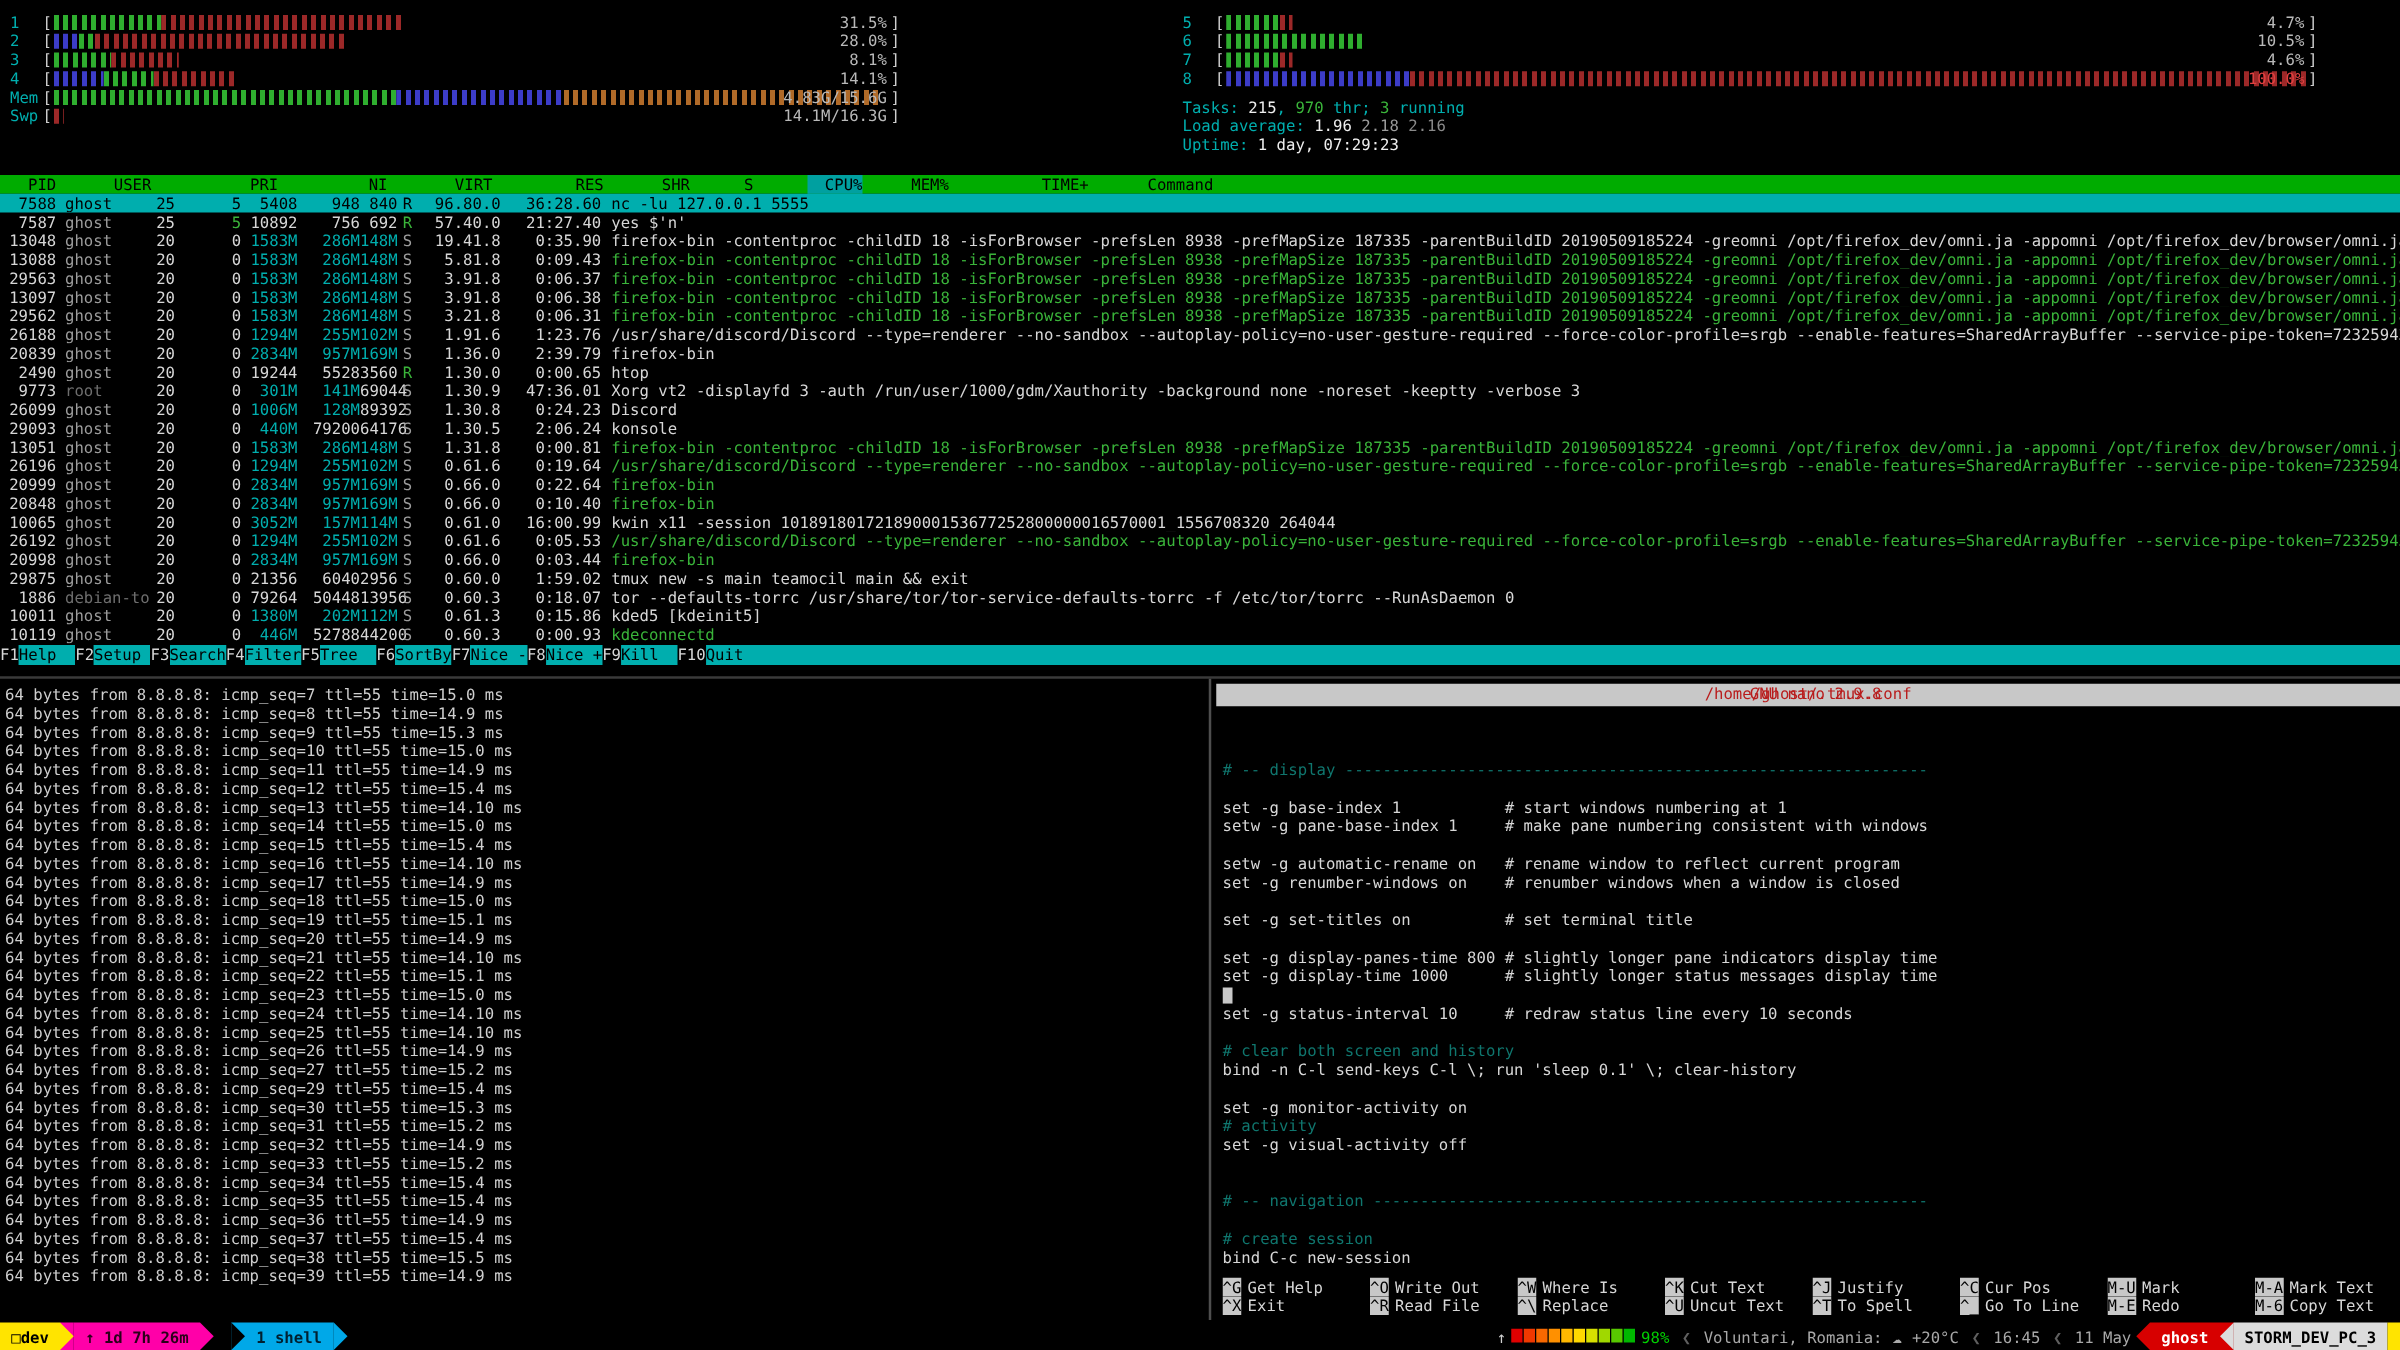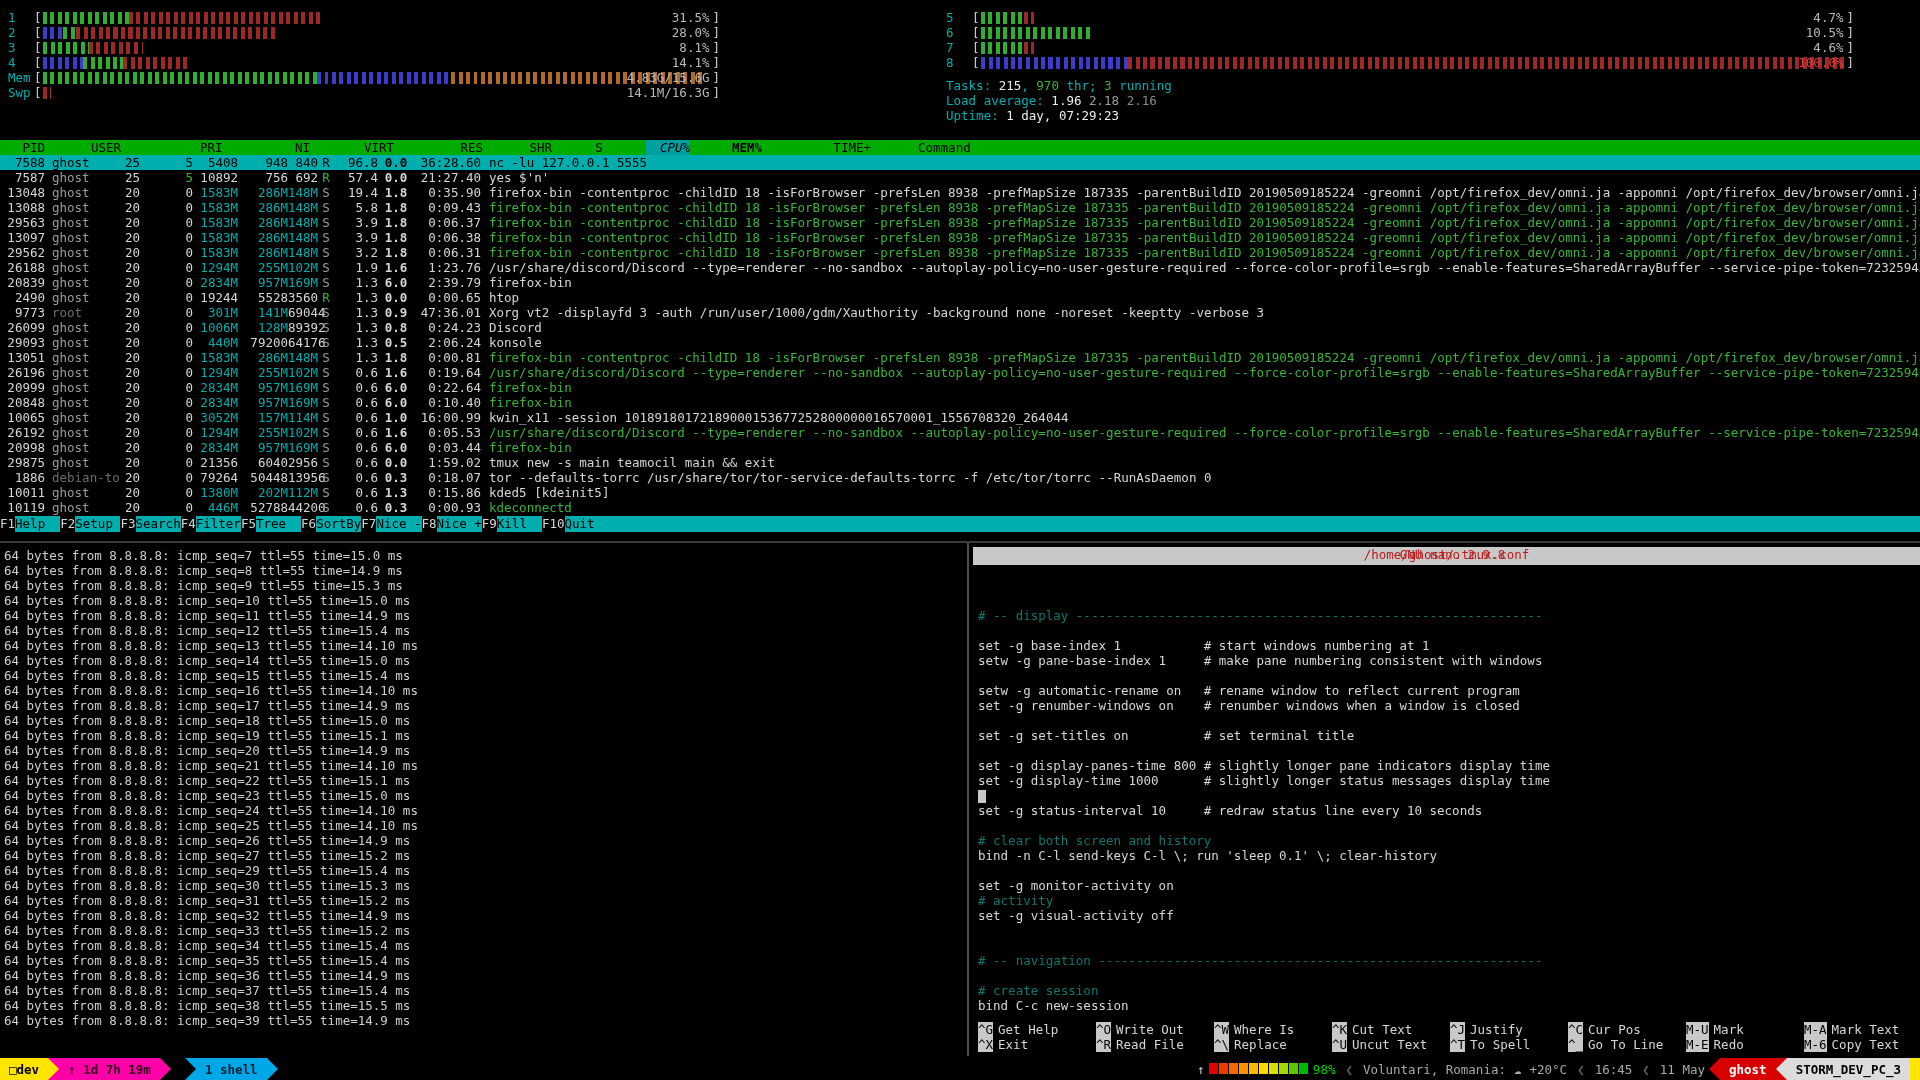--- a/index.html
+++ b/index.html
@@ -13,35 +13,35 @@
   .ml{color:#00aeae;width:26px;flex:none;}
   .mb{color:#cfcfcf;flex:none;}
   .mbar{position:relative;flex:1;height:12px;display:flex;margin:0 1px;background:#000;}
   .mseg{height:100%;}
   .mval{position:absolute;right:2px;top:-1px;color:#b9b9b9;line-height:14px;}
   .stat-line{position:absolute;white-space:pre;line-height:15px;}
 
   
   .proc-hdr{position:absolute;left:0;top:140px;width:100%;height:15px;background:#00ac00;
             display:flex;color:#000;line-height:15px;gap:39px;}
-  .proc-hdr .hsort{background:#00a0a0;font-style:italic;}
+  .proc-hdr .hsort{background:#00a0a0;}
   .proc-row{position:absolute;left:0;width:100%;height:15px;display:flex;line-height:15px;
             white-space:pre;overflow:hidden;}
   .proc-row.sel{background:#00aeae;}
   .proc-row.sel span{color:#000 !important;}
   .c-pid{width:45px;text-align:right;flex:none;}
   .c-user{width:70px;margin-left:7px;flex:none;overflow:hidden;}
   .c-pri{width:18px;text-align:right;flex:none;}
   .c-ni{width:25px;text-align:right;flex:none;margin-left:28px;}
   .c-virt{width:45px;text-align:right;flex:none;}
   .c-res{width:50px;text-align:right;flex:none;}
   .c-shr{width:30px;text-align:right;flex:none;}
   .c-s{width:16px;text-align:center;flex:none;}
   .c-cpu{width:44px;text-align:right;flex:none;}
-  .c-mem{width:36px;text-align:center;flex:none;font-weight:bold;}
+  .c-mem{width:36px;text-align:left;flex:none;}
   .c-time{width:67px;text-align:right;flex:none;}
   .c-cmd{flex:1;margin-left:8px;overflow:hidden;white-space:pre;}
   .t-white{color:#d7d7d7;} .t-dim{color:#6e6e6e;} .t-teal{color:#00aeae;}
   .t-green{color:#3ab43a;} .t-grey{color:#9c9c9c;} .t-bwhite{color:#eeeeee;}
   .t-dgrey{color:#8a8a8a;}
 
   #fkeys{position:absolute;left:0;top:516px;width:100%;height:16px;display:flex;
          background:#00aeae;line-height:16px;}
   .fk-key{color:#d7d7d7;background:#000;white-space:pre;}
   .fk-label{color:#000;background:#00aeae;white-space:pre;}
@@ -365,21 +365,21 @@
   </section>
 
   <footer id="statusbar">
     <div class="sb-left" id="sb-left">
         <div class="sb-seg" style="background: rgb(255, 228, 0); color: rgb(0, 0, 0);">
           <span>□ </span>
           <span>dev</span>
         </div>
         <div class="arrow arrow-r" style="border-left-color: rgb(255, 228, 0); background: rgb(255, 0, 168);"></div>
         <div class="sb-seg" style="background: rgb(255, 0, 168); color: rgb(42, 0, 26);">
-          <span>↑ 1d 7h 19m</span>
+          <span>↑ 1d 7h 26m</span>
         </div>
         <div class="arrow arrow-r" style="border-left-color: rgb(255, 0, 168);"></div>
         <div class="gap"></div>
         <div class="arrow arrow-r" style="border-left-color: rgb(0, 0, 0); background: rgb(0, 168, 232);"></div>
         <div class="sb-seg" style="background: rgb(0, 168, 232); color: rgb(0, 32, 48);">
           <span>1 shell</span>
         </div>
         <div class="arrow arrow-r" style="border-left-color: rgb(0, 168, 232);"></div>
       </div>
     <div class="sb-right" id="sb-right">

